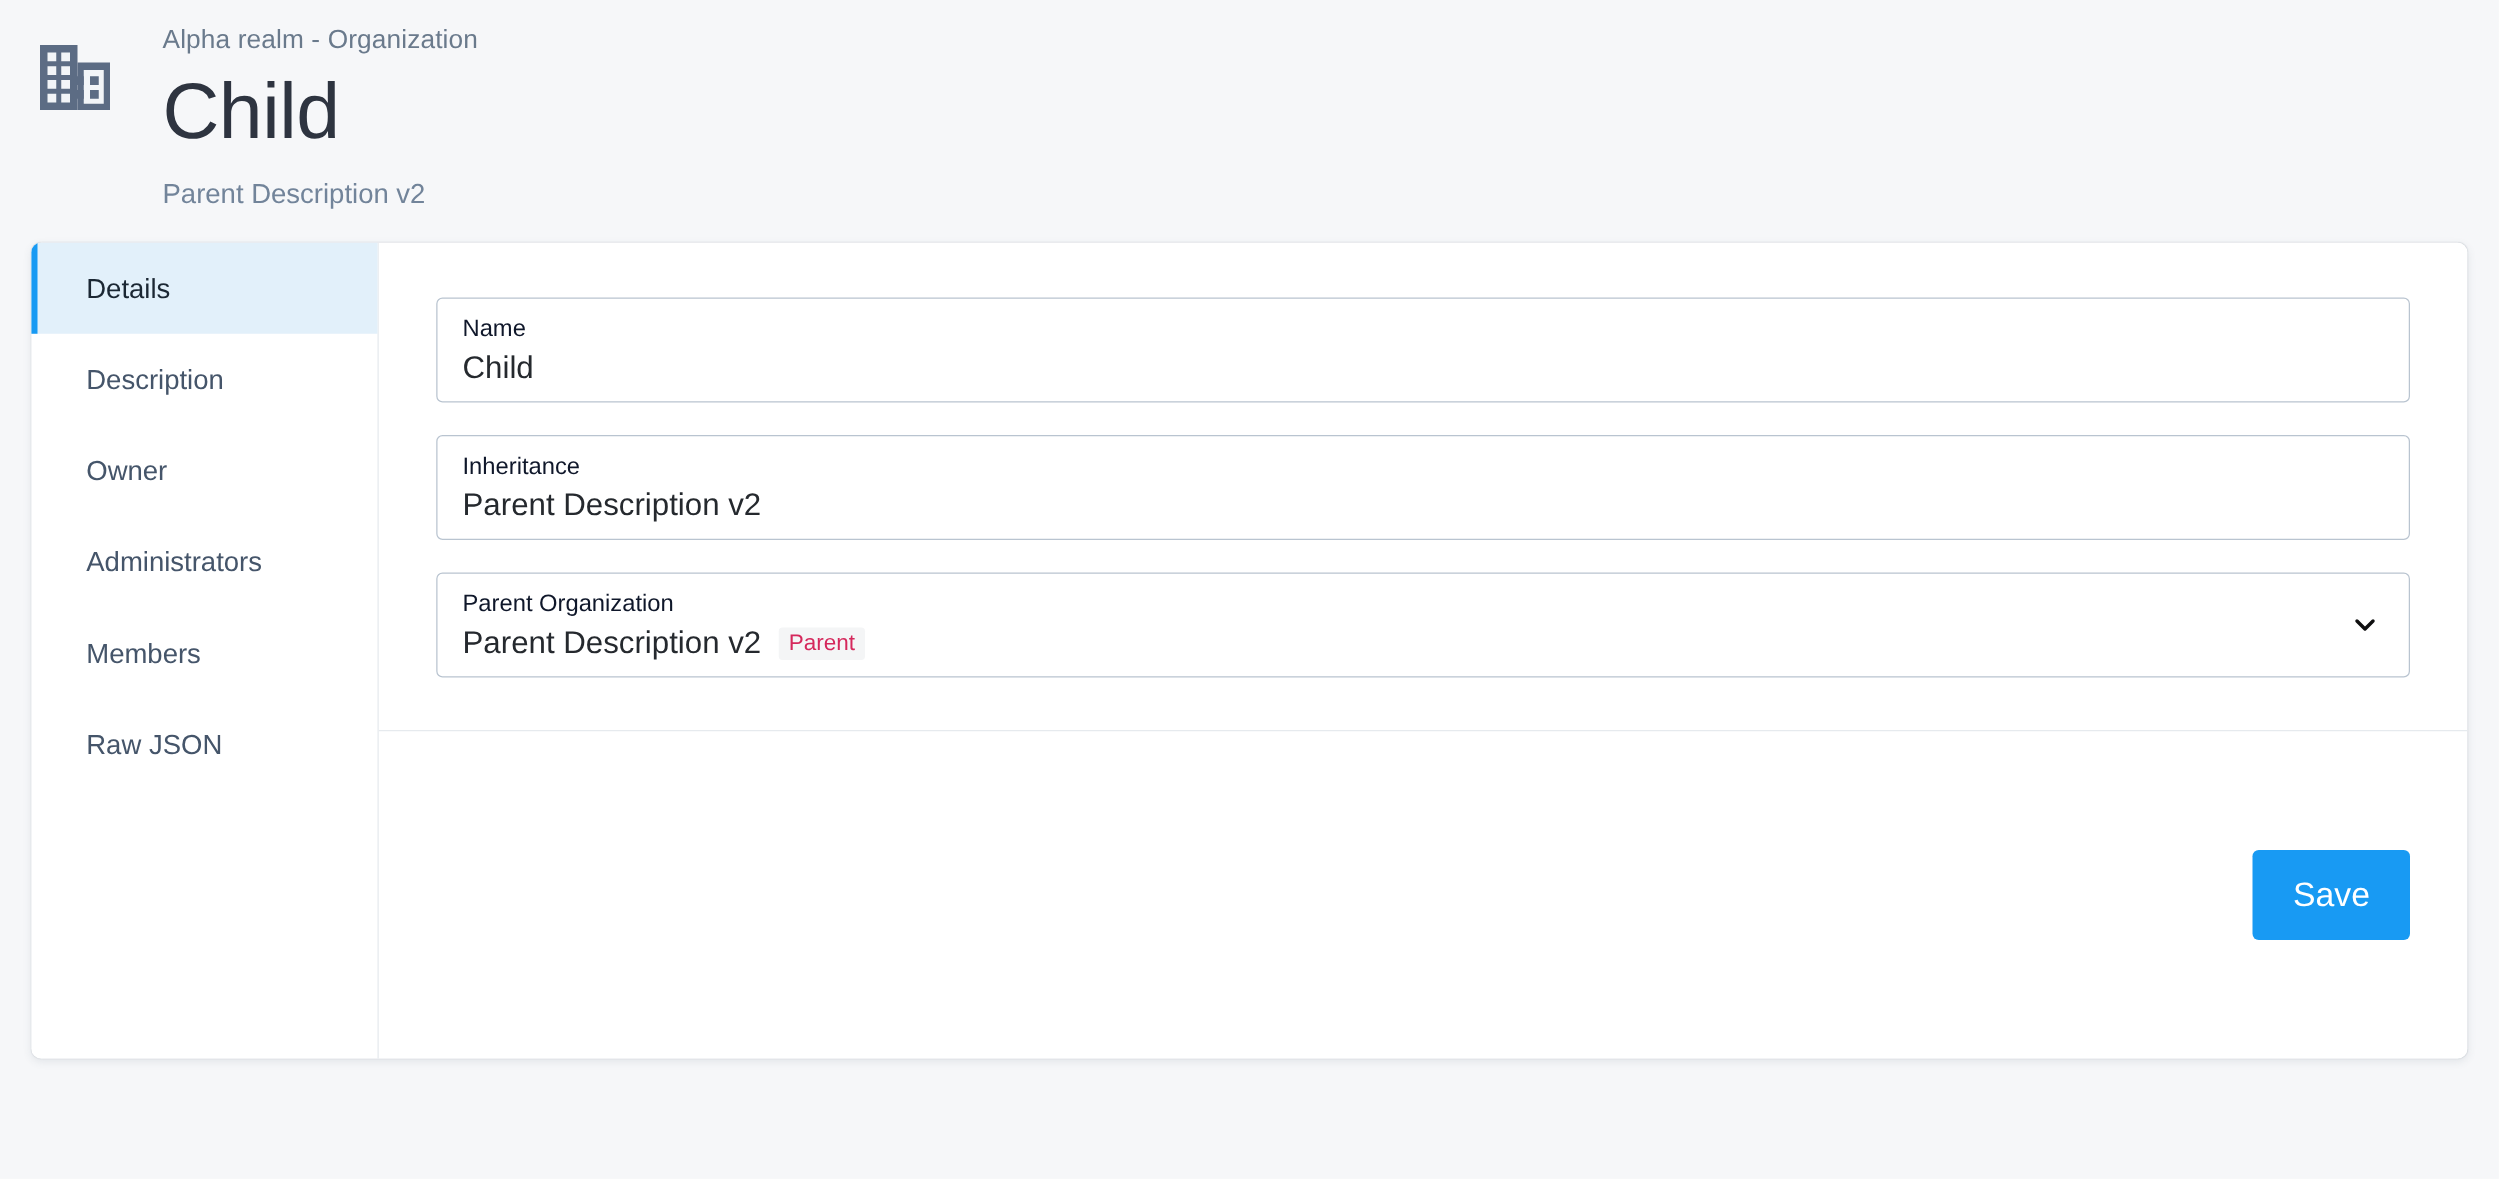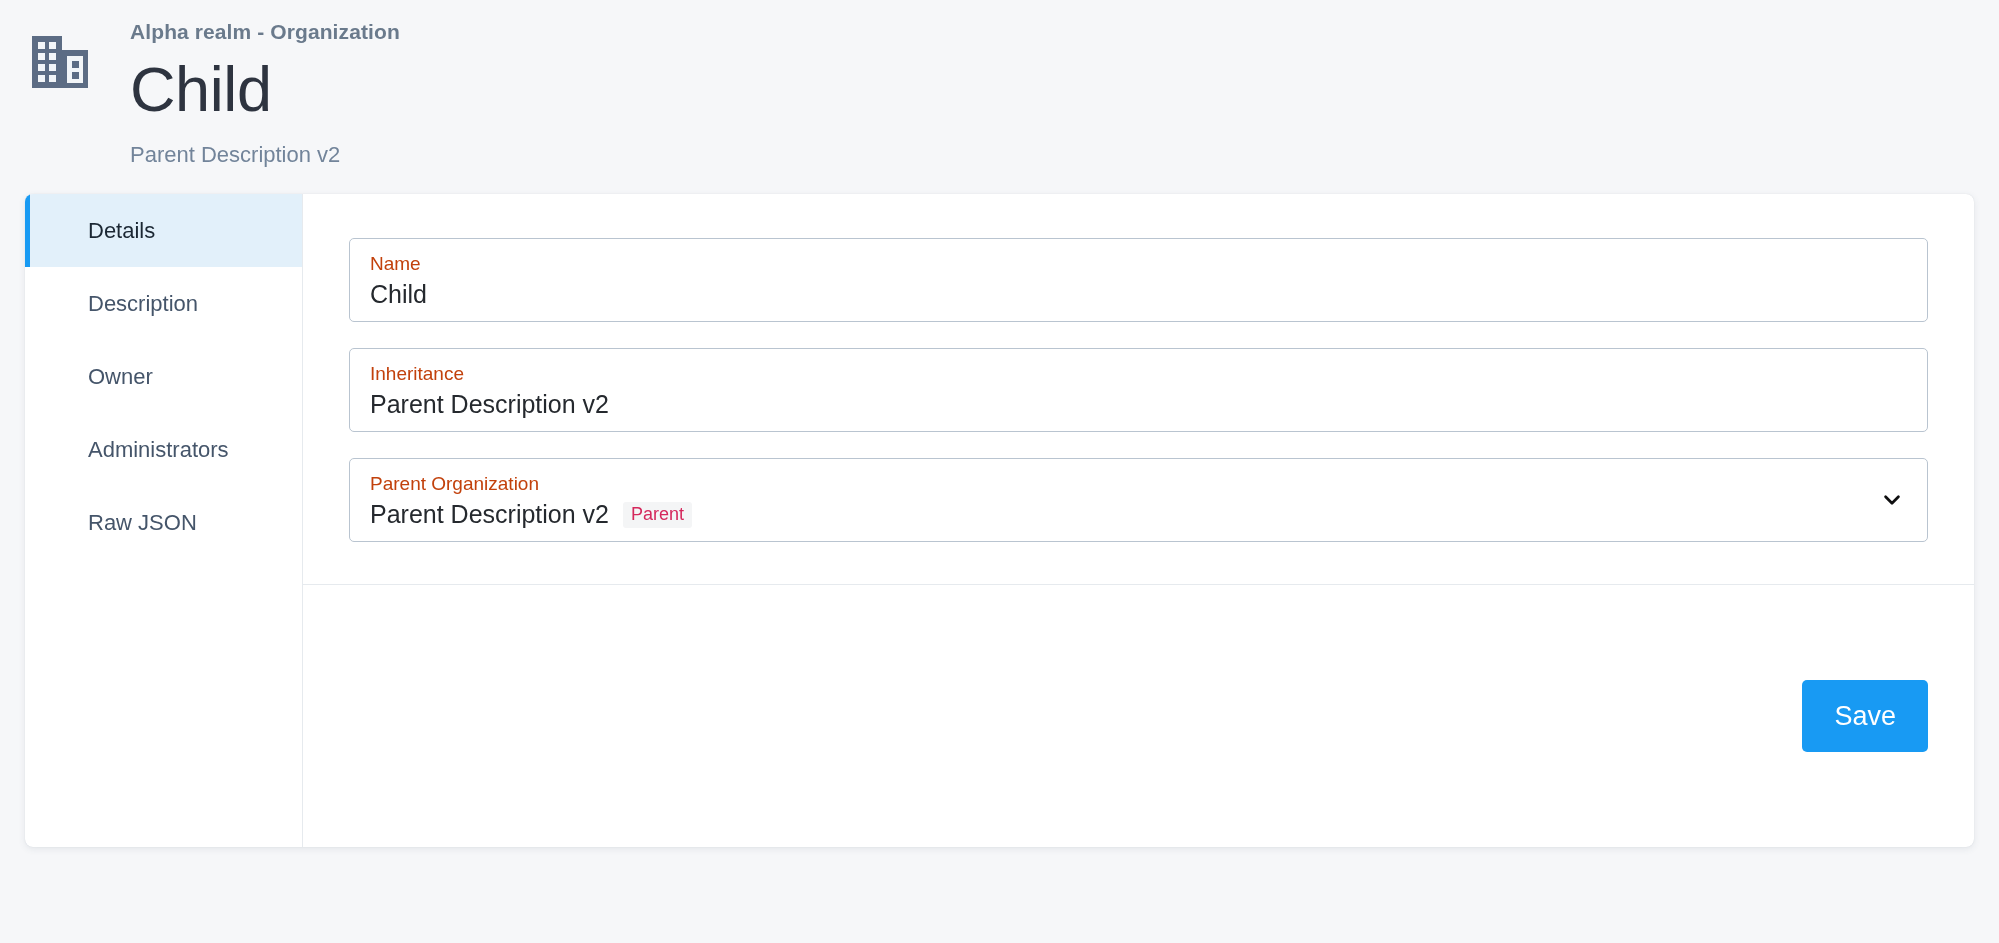--- a/index.html
+++ b/index.html
@@ -26,21 +26,21 @@
     margin-top: 14px;
   }
 
   .header-text {
     margin-left: 38px;
     padding-top: 4px;
   }
 
   .breadcrumb {
     font-size: 21px;
-    font-weight: bold;
+    font-weight: normal;
     color: #6a7a8c;
     letter-spacing: 0.1px;
   }
 
   .page-title {
     font-size: 63px;
     font-weight: 300;
     color: #2e3440;
     line-height: 1.18;
     margin-top: 8px;
@@ -70,21 +70,21 @@
     flex: 0 0 278px;
     border-right: 1px solid #e6eaee;
     padding-top: 0;
   }
 
   .tab {
     position: relative;
     height: 73px;
     display: flex;
     align-items: center;
-    padding-left: 63px;
+    padding-left: 44px;
     font-size: 22px;
     color: #45556a;
     cursor: pointer;
     user-select: none;
   }
 
   .tab.active {
     background: #e2f0fa;
     color: #1b2733;
   }
@@ -117,21 +117,21 @@
     border: 1px solid #b9c4d0;
     border-radius: 5px;
     height: 84px;
     padding: 13px 20px 0 20px;
     margin-bottom: 26px;
     background: #fff;
   }
 
   .field-label {
     font-size: 19px;
-    color: #c2410c;
+    color: #0f172a;
     line-height: 1.25;
   }
 
   .field-value {
     font-size: 25px;
     color: #25292e;
     line-height: 1.35;
     margin-top: 2px;
     display: flex;
     align-items: center;
@@ -233,20 +233,23 @@
       <span>Details</span>
     </div>
     <div class="tab">
       <span>Description</span>
     </div>
     <div class="tab">
       <span>Owner</span>
     </div>
     <div class="tab">
       <span>Administrators</span>
+    </div>
+    <div class="tab">
+      <span>Members</span>
     </div>
     <div class="tab">
       <span>Raw JSON</span>
     </div>
   </nav>
 
   <section class="panel">
 
     <div class="form-area">
 

